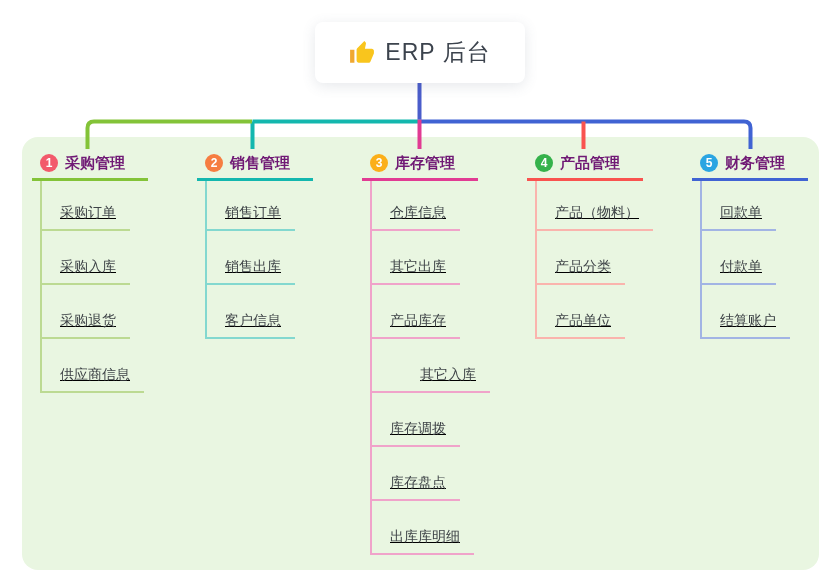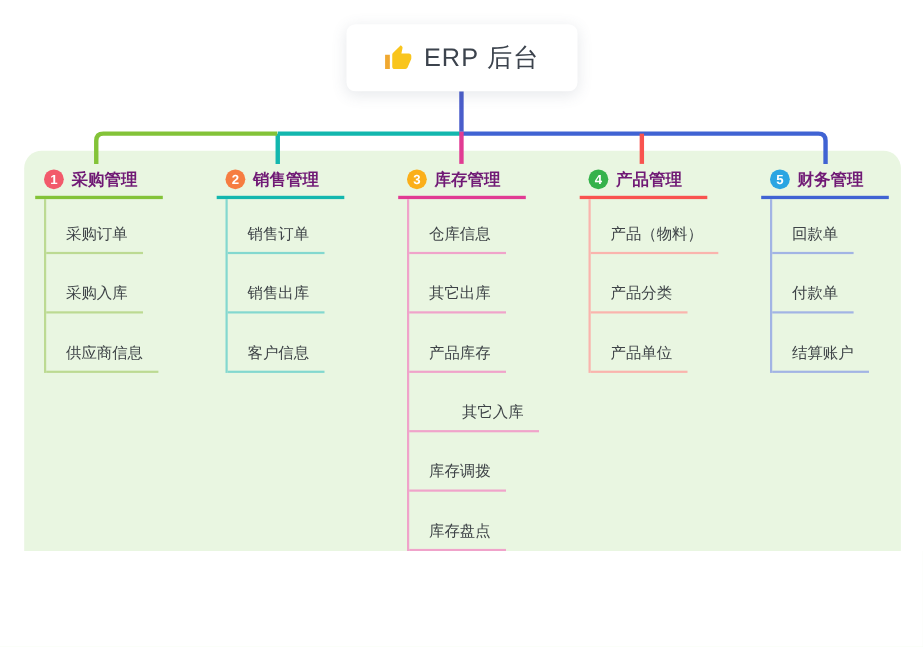--- a/index.html
+++ b/index.html
@@ -1,17 +1,17 @@
 <!DOCTYPE html>
 <html><head>
 <meta charset="utf-8">
 <style>
   html,body { margin:0; padding:0; background:#ffffff; }
   .canvas {
-    position:relative; width:839px; height:501px; background:#ffffff;
+    position:relative; width:839px; height:588px; background:#ffffff;
     font-family:"Liberation Sans","DejaVu Sans",sans-serif; overflow:hidden;
   }
   
   .panel {
     position:absolute; left:22px; top:137px; width:797px; height:433px;
     background:#e9f6e1; border-radius:16px; z-index:0;
   }
   
   .connectors { position:absolute; left:0; top:0; z-index:1; pointer-events:none; }
   
@@ -27,21 +27,21 @@
   .branch-label-row {
     display:flex; align-items:center; gap:7px; height:30px;
     border-bottom:3px solid #999; padding-left:8px;
   }
   .num-badge {
     width:18px; height:18px; border-radius:50%; flex:0 0 18px;
     display:inline-flex; align-items:center; justify-content:center;
     color:#ffffff; font-size:12px; font-weight:bold; line-height:1;
   }
   .branch-title { font-size:15px; font-weight:bold; color:#701a75; white-space:nowrap; }
-  .branch-children { margin-left:8px; border-left:2px solid #4d7c0f; }
+  .branch-children { margin-left:8px; border-left:2px solid #4d7c0f;text-decoration:underline; }
   .child-row { height:54px; display:flex; align-items:flex-end; }
   .child-row:first-child { height:50px; }
   .child-label {
     display:inline-block; border-bottom:2px solid #ccc;
     padding:0 14px 7px 18px; font-size:14px; color:#3e4347; white-space:nowrap;
   }
 </style>
 </head>
 <body>
 
@@ -74,20 +74,23 @@
     <div class="branch-label-row" style="border-bottom-color: rgb(131, 195, 56);">
       <span class="num-badge" style="background: rgb(242, 90, 107);">1</span>
       <span class="branch-title">采购管理</span>
     </div>
     <div class="branch-children" style="border-left-color: rgb(188, 218, 146);">
         <div class="child-row">
           <span class="child-label" style="border-bottom-color: rgb(188, 218, 146);">采购订单</span>
         </div>
         <div class="child-row">
           <span class="child-label" style="border-bottom-color: rgb(188, 218, 146);">采购入库</span>
+        </div>
+        <div class="child-row">
+          <span class="child-label" style="border-bottom-color: rgb(188, 218, 146);">采购退货</span>
         </div>
         <div class="child-row">
           <span class="child-label" style="border-bottom-color: rgb(188, 218, 146);">供应商信息</span>
         </div>
       </div>
   </div>
 
   <div class="branch" style="left:197px;">
     <div class="branch-label-row" style="border-bottom-color: rgb(19, 183, 174);">
       <span class="num-badge" style="background: rgb(246, 125, 65);">2</span>
@@ -123,20 +126,23 @@
         </div>
         <div class="child-row">
           <span class="child-label" style="border-bottom-color: rgb(240, 163, 202); padding-left: 48px;">其它入库</span>
         </div>
         <div class="child-row">
           <span class="child-label" style="border-bottom-color: rgb(240, 163, 202);">库存调拨</span>
         </div>
         <div class="child-row">
           <span class="child-label" style="border-bottom-color: rgb(240, 163, 202);">库存盘点</span>
         </div>
+        <div class="child-row">
+          <span class="child-label" style="border-bottom-color: rgb(240, 163, 202);">出库库明细</span>
+        </div>
       </div>
   </div>
 
   <div class="branch" style="left:527px;">
     <div class="branch-label-row" style="border-bottom-color: rgb(249, 83, 79);">
       <span class="num-badge" style="background: rgb(53, 178, 75);">4</span>
       <span class="branch-title">产品管理</span>
     </div>
     <div class="branch-children" style="border-left-color: rgb(250, 180, 173);">
         <div class="child-row">

